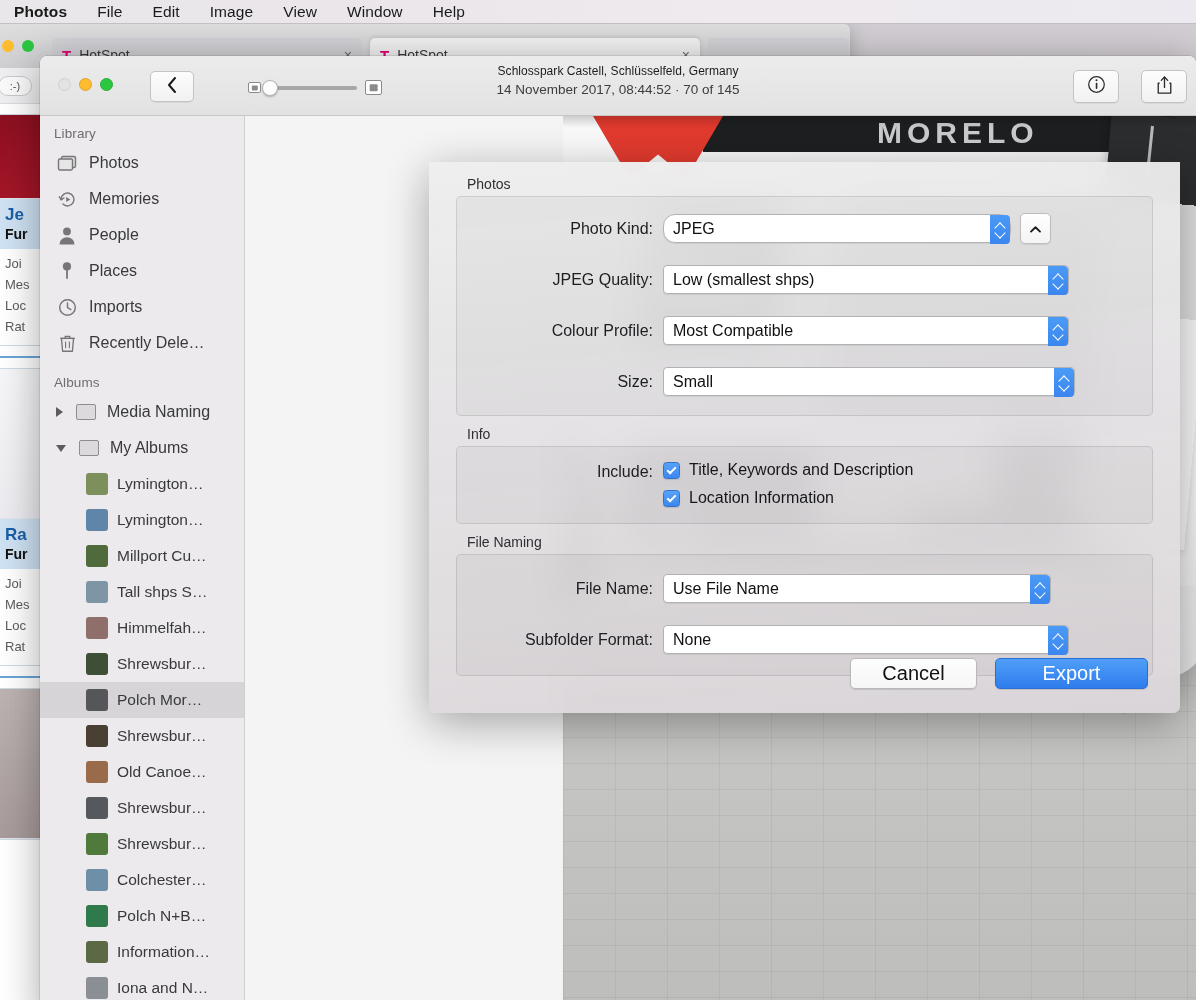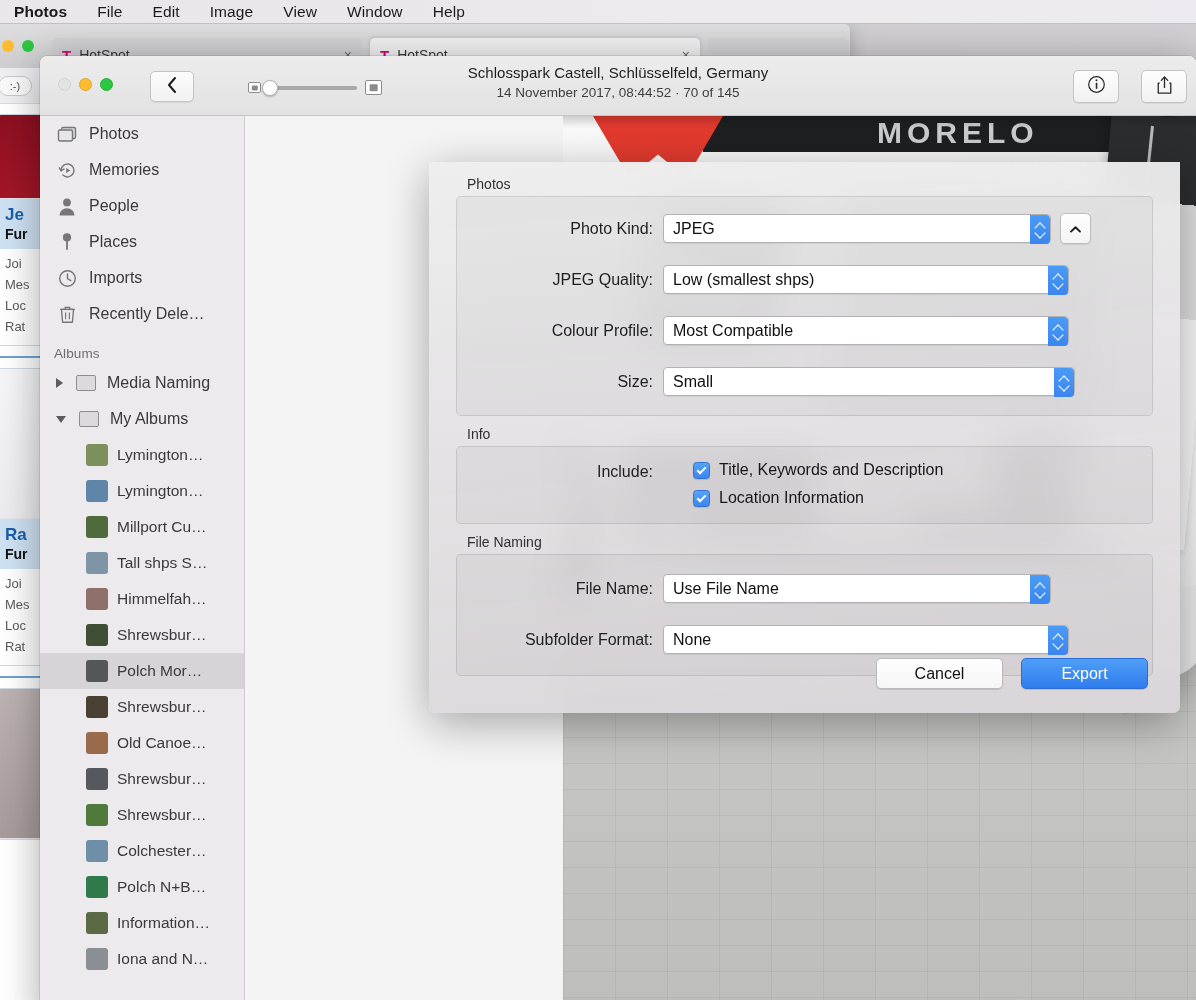--- a/index.html
+++ b/index.html
@@ -132,21 +132,21 @@
   }
   .slider-track { width: 88px; height: 4px; background: #a8a8a8; border-radius: 2px; position: relative; }
   .slider-knob {
     position: absolute; left: -7px; top: -6px; width: 16px; height: 16px; border-radius: 50%;
     background: #fdfdfd; border: .5px solid #b4b4b4; box-shadow: 0 1px 2px rgba(0,0,0,.25);
   }
 
   #win-title-block {
     position: absolute; left: 0; right: 0; top: 8px; text-align: center; pointer-events: none;
   }
-  #win-title { font-size: 15px; color: #1c1c1c; letter-spacing: .05px; }
+  #win-title { font-size: 12px; color: #1c1c1c; letter-spacing: .05px; }
   #win-subtitle { font-size: 13.5px; color: #3d3d3d; margin-top: 4px; }
 
   .tb-btn {
     position: absolute; top: 14px; width: 46px; height: 33px;
     background: linear-gradient(to bottom,#fdfdfd,#f1f1f1);
     border: .5px solid #c3c3c3; border-radius: 5px;
     display: flex; align-items: center; justify-content: center;
     box-shadow: 0 1px 0 rgba(0,0,0,.05);
   }
   #info-btn { left: 1033px; }
@@ -326,26 +326,26 @@
     border: .5px solid #2f72d4;
     display: flex; align-items: center; justify-content: center;
     box-shadow: 0 1px 1px rgba(0,0,0,.12);
   }
   .tick { width: 9px; height: 5px; border-left: 2px solid #fff; border-bottom: 2px solid #fff; transform: rotate(-45deg); margin-bottom: 2px; }
 
   #sheet-buttons {
     position: absolute; right: 32px; bottom: 24px; display: flex; gap: 18px; align-items: center;
   }
   .btn {
-    height: 31px; border-radius: 5px; font-size: 16px;
+    height: 31px; border-radius: 5px; font-size: 20px;
     display: flex; align-items: center; justify-content: center;
     box-shadow: 0 1px 1px rgba(0,0,0,.12);
   }
   #cancel-button { width: 127px; background: linear-gradient(to bottom,#fefefe,#f6f6f6); border: .5px solid #b9b9bb; color: #111; }
-  #export-button { width: 127px; background: linear-gradient(to bottom,#4f9ff8,#2f7ced); border: .5px solid #2a6fd6; color: #fff; }
+  #export-button { width: 153px; background: linear-gradient(to bottom,#4f9ff8,#2f7ced); border: .5px solid #2a6fd6; color: #fff; }
 </style>
 </head>
 <body>
 
 <div id="menubar">
   <span class="menu-item app">Photos</span>
   <span class="menu-item">File</span>
   <span class="menu-item">Edit</span>
   <span class="menu-item">Image</span>
   <span class="menu-item">View</span>
@@ -455,20 +455,21 @@
           <svg width="19" height="20" viewBox="0 0 20 21">
             <path d="M5 8.5 H3.4 V19 H16.6 V8.5 H15" fill="none" stroke="#2b2b2b" stroke-width="1.4" stroke-linejoin="round"></path>
             <line x1="10" y1="2.2" x2="10" y2="13" stroke="#2b2b2b" stroke-width="1.4" stroke-linecap="round"></line>
             <polyline points="6.6,5.6 10,2.1 13.4,5.6" fill="none" stroke="#2b2b2b" stroke-width="1.4" stroke-linecap="round" stroke-linejoin="round"></polyline>
           </svg>
         </span>
       </div>
     </div>
 
     <div id="sidebar">
+      <div class="side-header">Library</div>
 
       <div class="side-row">
         <span class="si">
           <svg width="20" height="17" viewBox="0 0 20 17">
               <rect x="4.5" y="1.5" width="14" height="11" rx="1.4" fill="#ddd" stroke="#75757a" stroke-width="1.4"></rect>
               <rect x="1.5" y="4" width="14" height="11" rx="1.4" fill="#e6e6e6" stroke="#75757a" stroke-width="1.4"></rect>
             </svg>
         </span>
         <span>Photos</span>
       </div>
@@ -657,21 +658,21 @@
     </div>
 
     <div id="export-sheet">
 
       <div style="padding-top:14px;">
         <div class="grp-label">Photos</div>
         <div class="grp-box" style="padding:6px 0 8px;">
 
           <div class="field-row">
             <span class="field-label">Photo Kind:</span>
-            <span class="popup" style="width:388px;">
+            <span class="popup" style="width:348px;border-radius:12px;">
               <span class="popup-text">JPEG</span>
               <span class="stepper">
                   <i class="chev up"></i>
                   <i class="chev down"></i>
                 </span>
             </span>
             <span id="collapse-btn">
               <span>
                 <svg width="13" height="9" viewBox="0 0 13 9">
                     <polyline points="2,6.6 6.5,2.2 11,6.6" fill="none" stroke="#1c1c1c" stroke-width="1.9" stroke-linecap="round" stroke-linejoin="round"></polyline>
@@ -711,21 +712,21 @@
                   <i class="chev down"></i>
                 </span>
             </span>
           </div>
         </div>
       </div>
 
       <div style="padding-top:10px;">
         <div class="grp-label">Info</div>
         <div class="grp-box" style="padding:14px 0 16px;">
-          <div style="display:flex; align-items:flex-start;gap:30px;">
+          <div style="display:flex; align-items:flex-start;">
             <span class="field-label" style="line-height:22px;">Include:</span>
             <div style="display:flex; flex-direction:column; gap:10px;">
               <label class="check-row">
                 <span class="checkbox">
                     <i class="tick"></i>
                   </span>
                 <span>Title, Keywords and Description</span>
               </label>
               <label class="check-row">
                 <span class="checkbox">

